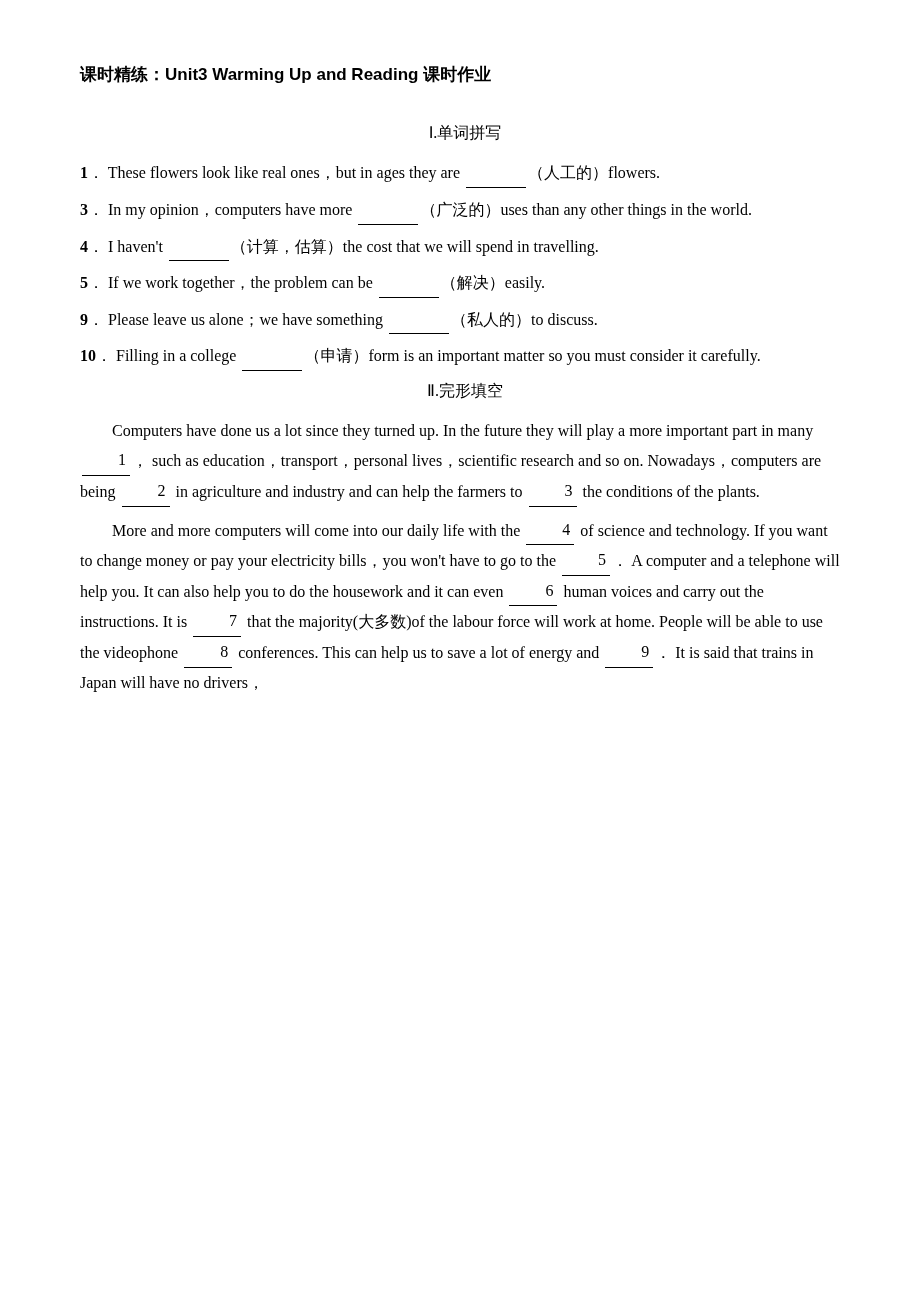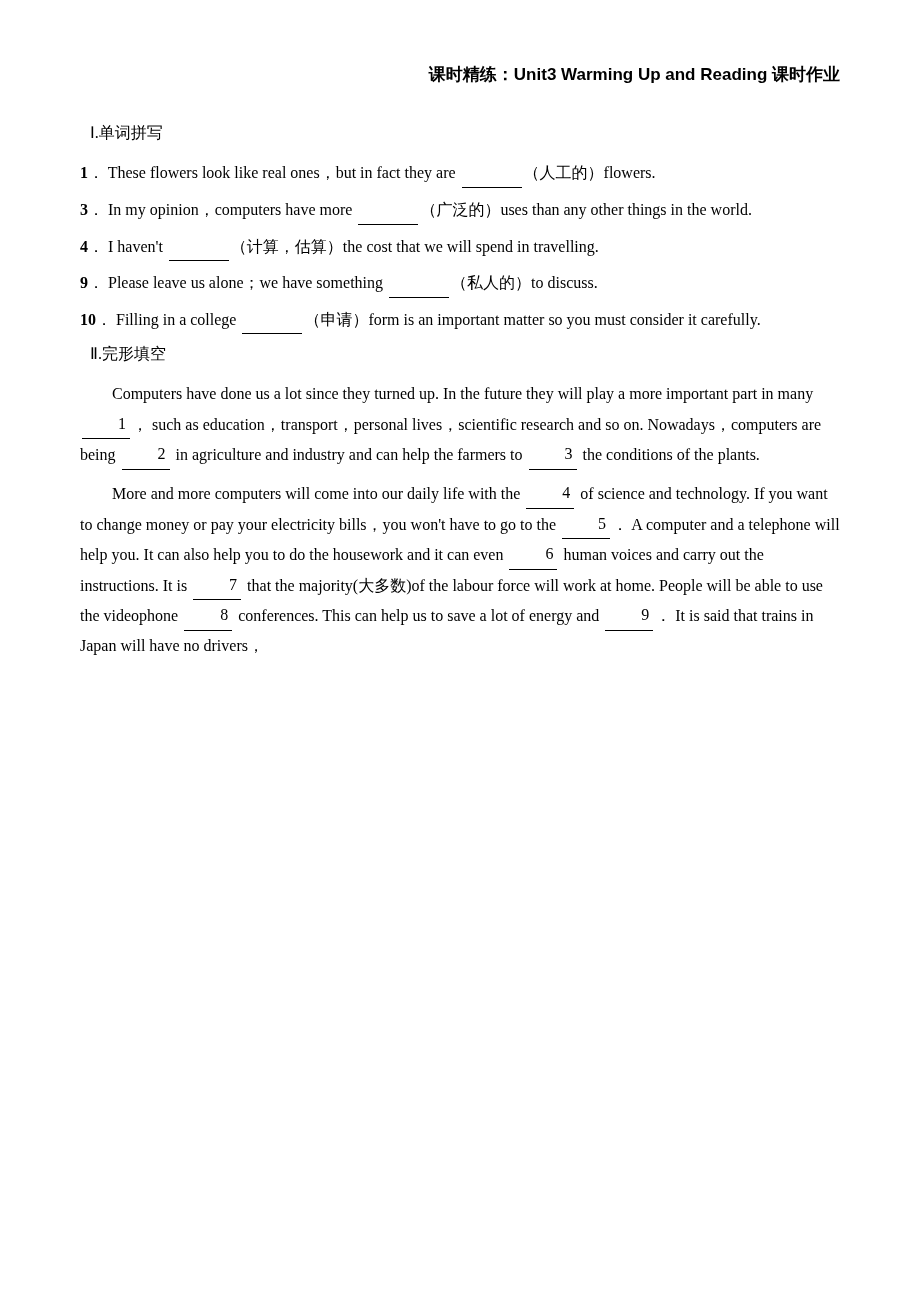--- a/index.html
+++ b/index.html
@@ -11,30 +11,31 @@
       background: #ffffff;
       font-family: "SimSun", "宋体", serif;
       font-size: 16px;
       color: #000000;
       width: 920px;
       min-height: 1302px;
       padding: 60px 80px;
       line-height: 1.8;
     }
     .page-title {
-      text-align: right;
+      text-align: left;
       font-weight: bold;
       font-size: 17px;
       margin-bottom: 28px;
       font-family: "SimHei", "黑体", sans-serif;
     }
     .section-heading {
       font-size: 16px;
       margin-bottom: 10px;
       margin-left: 10px;
+      text-align: center;
     }
     .question-block {
       margin-bottom: 6px;
       text-indent: 0;
       padding-left: 0;
     }
     .question-block p {
       line-height: 1.85;
     }
     .bold-num {
@@ -76,21 +77,21 @@
 
 <div class="page-title">课时精练：Unit3 Warming Up and Reading 课时作业</div>
 
 <div class="section-heading">Ⅰ.单词拼写</div>
 
 <div class="questions-section">
 
   <div class="question-block">
     <p>
       <span class="bold-num">1</span>．
-      <span>These flowers look like real ones，but in fact they are</span>
+      <span>These flowers look like real ones，but in ages they are</span>
       <span class="blank">&nbsp;&nbsp;&nbsp;&nbsp;&nbsp;&nbsp;&nbsp;&nbsp;</span><span class="chinese-hint">（人工的）</span>flowers.
     </p>
   </div>
 
 
   <div class="question-block">
     <p>
       <span class="bold-num"><b>3</b></span>．
       <span>In my opinion，computers have more</span>
       <span class="blank">&nbsp;&nbsp;&nbsp;&nbsp;&nbsp;&nbsp;&nbsp;&nbsp;</span><span class="chinese-hint">（广泛的）</span>uses than any other things in the world.
@@ -98,20 +99,27 @@
   </div>
 
   <div class="question-block">
     <p>
       <span class="bold-num"><b>4</b></span>．
       <span>I haven't</span>
       <span class="blank">&nbsp;&nbsp;&nbsp;&nbsp;&nbsp;&nbsp;&nbsp;&nbsp;</span><span class="chinese-hint">（计算，估算）</span>the cost that we will spend in travelling.
     </p>
   </div>
 
+  <div class="question-block">
+    <p>
+      <span class="bold-num"><b>5</b></span>．
+      <span>If we work together，the problem can be</span>
+      <span class="blank">&nbsp;&nbsp;&nbsp;&nbsp;&nbsp;&nbsp;&nbsp;&nbsp;</span><span class="chinese-hint">（解决）</span>easily.
+    </p>
+  </div>
 
 
 
 
   <div class="question-block">
     <p>
       <span class="bold-num"><b>9</b></span>．
       <span>Please leave us alone；we have something</span>
       <span class="blank">&nbsp;&nbsp;&nbsp;&nbsp;&nbsp;&nbsp;&nbsp;&nbsp;</span><span class="chinese-hint">（私人的）</span>to discuss.
     </p>

